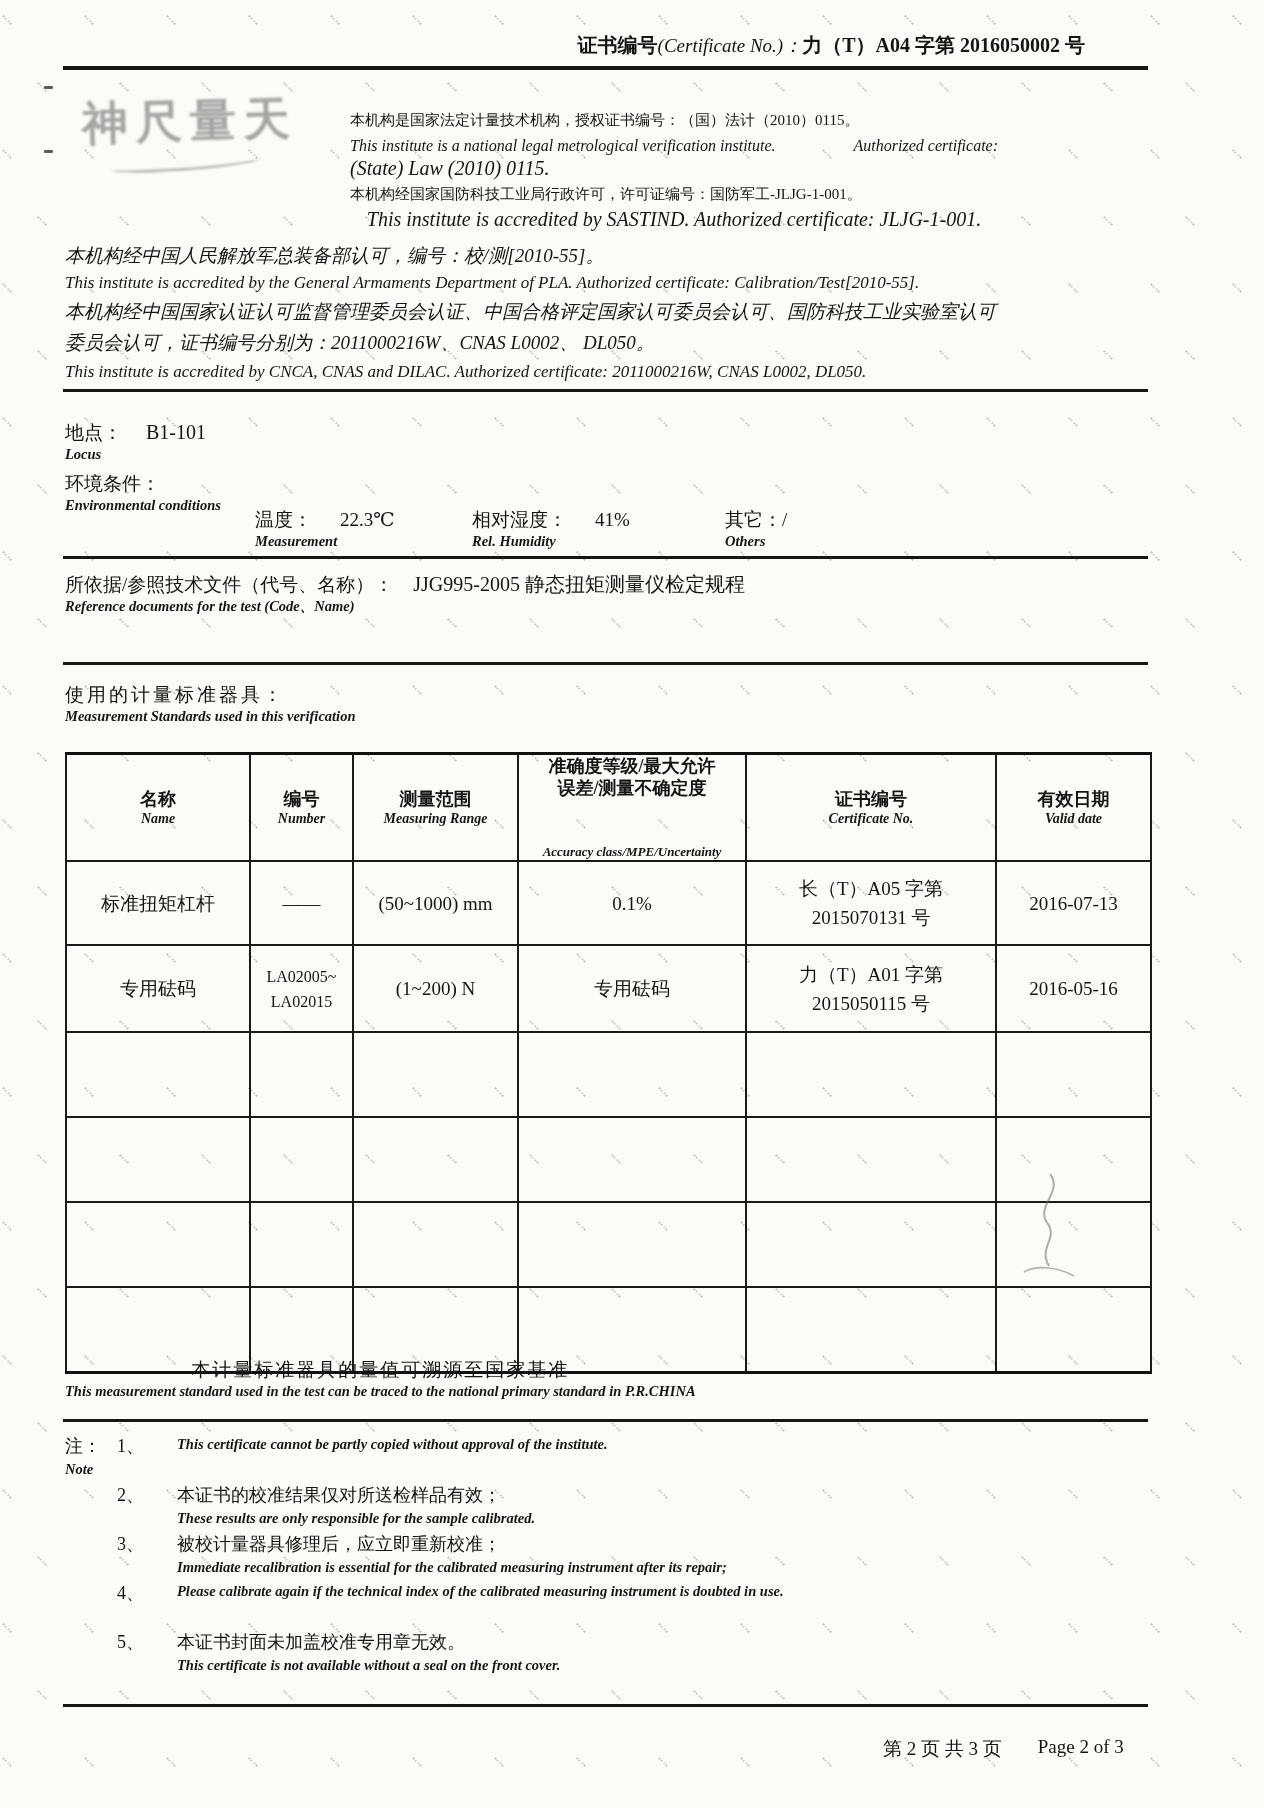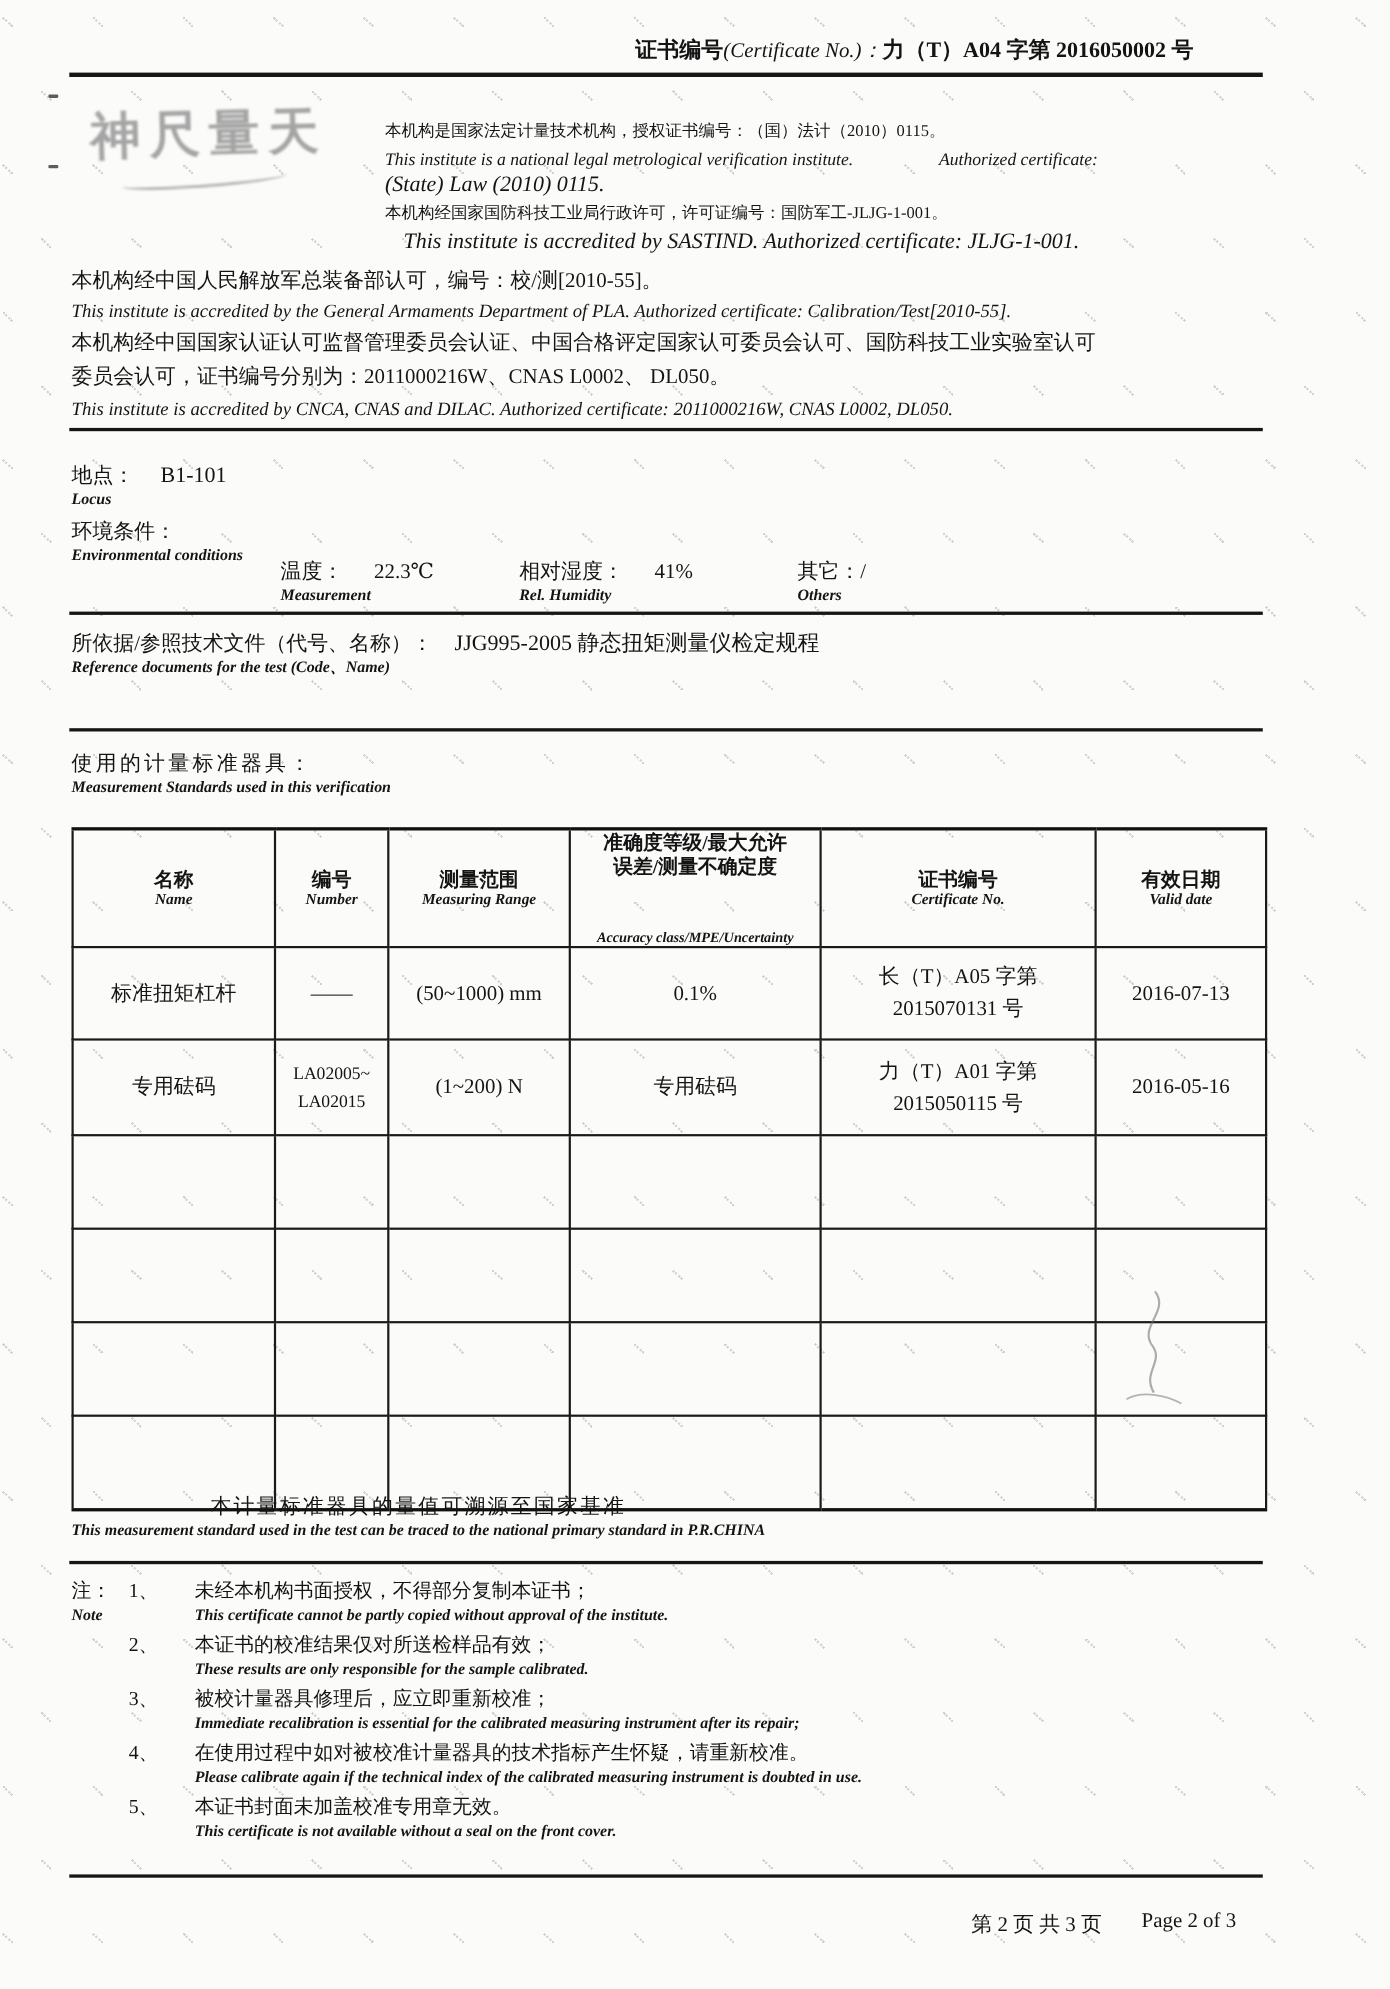--- a/index.html
+++ b/index.html
@@ -19,21 +19,21 @@
 
   
   .stamp { position:absolute; top:90px; left:82px; width:260px; color:#8f8f8f; opacity:.8; filter:blur(1.2px); transform:rotate(-1.5deg); }
   .stamp-main { font-size:46px; font-weight:bold; letter-spacing:8px; }
   .stamp-squiggle { margin:4px 0 0 28px; width:150px; height:14px; border-bottom:3px solid #a8a8a8; border-radius:0 0 60% 40%; transform:rotate(-2deg); }
 
   
   .acc-indent { position:absolute; top:106px; left:350px; width:648px; }
   .acc-full { position:absolute; top:242px; left:65px; width:1018px; }
   .acc-cn { font-size:15px; line-height:28px; }
-  .acc-full .acc-cn { font-size:19px; line-height:27px; }
+  .acc-full .acc-cn { font-size:19px; line-height:27px;font-style:italic; }
   .acc-full .cn2 { line-height:31px; }
   .acc-en { font-style:italic; font-size:20px; line-height:23px; }
   .acc-full .acc-en { font-size:17px; line-height:27px; }
   .en-justify { display:flex; justify-content:space-between; font-style:italic; font-size:16px; line-height:23px; }
   .center { text-align:center; }
   #rule-2 { top:389px; height:3px; }
 
   
   .sec-locus { position:absolute; top:419px; left:65px; }
   .lbl-cn { font-size:19px; line-height:27px; }
@@ -670,36 +670,34 @@
   </div>
   <div class="rule" id="rule-5"></div>
 
   <div class="sec-notes">
     <div class="note-side">
       <div class="note-cn">注：</div>
       <div class="note-en">Note</div>
     </div>
     <div class="note-item">
       <span class="note-no">1、</span>
-      <div class="note-cn">未经本机构书面授权，不得部分复制本证书；</div>
       <div class="note-en">This certificate cannot be partly copied without approval of the institute.</div>
     </div>
     <div class="note-item">
       <span class="note-no">2、</span>
       <div class="note-cn">本证书的校准结果仅对所送检样品有效；</div>
       <div class="note-en">These results are only responsible for the sample calibrated.</div>
     </div>
     <div class="note-item">
       <span class="note-no">3、</span>
       <div class="note-cn">被校计量器具修理后，应立即重新校准；</div>
       <div class="note-en">Immediate recalibration is essential for the calibrated measuring instrument after its repair;</div>
     </div>
     <div class="note-item">
       <span class="note-no">4、</span>
-      <div class="note-cn">在使用过程中如对被校准计量器具的技术指标产生怀疑，请重新校准。</div>
       <div class="note-en">Please calibrate again if the technical index of the calibrated measuring instrument is doubted in use.</div>
     </div>
     <div class="note-item">
       <span class="note-no">5、</span>
       <div class="note-cn">本证书封面未加盖校准专用章无效。</div>
       <div class="note-en">This certificate is not available without a seal on the front cover.</div>
     </div>
   </div>
   <div class="rule" id="rule-6"></div>
 

